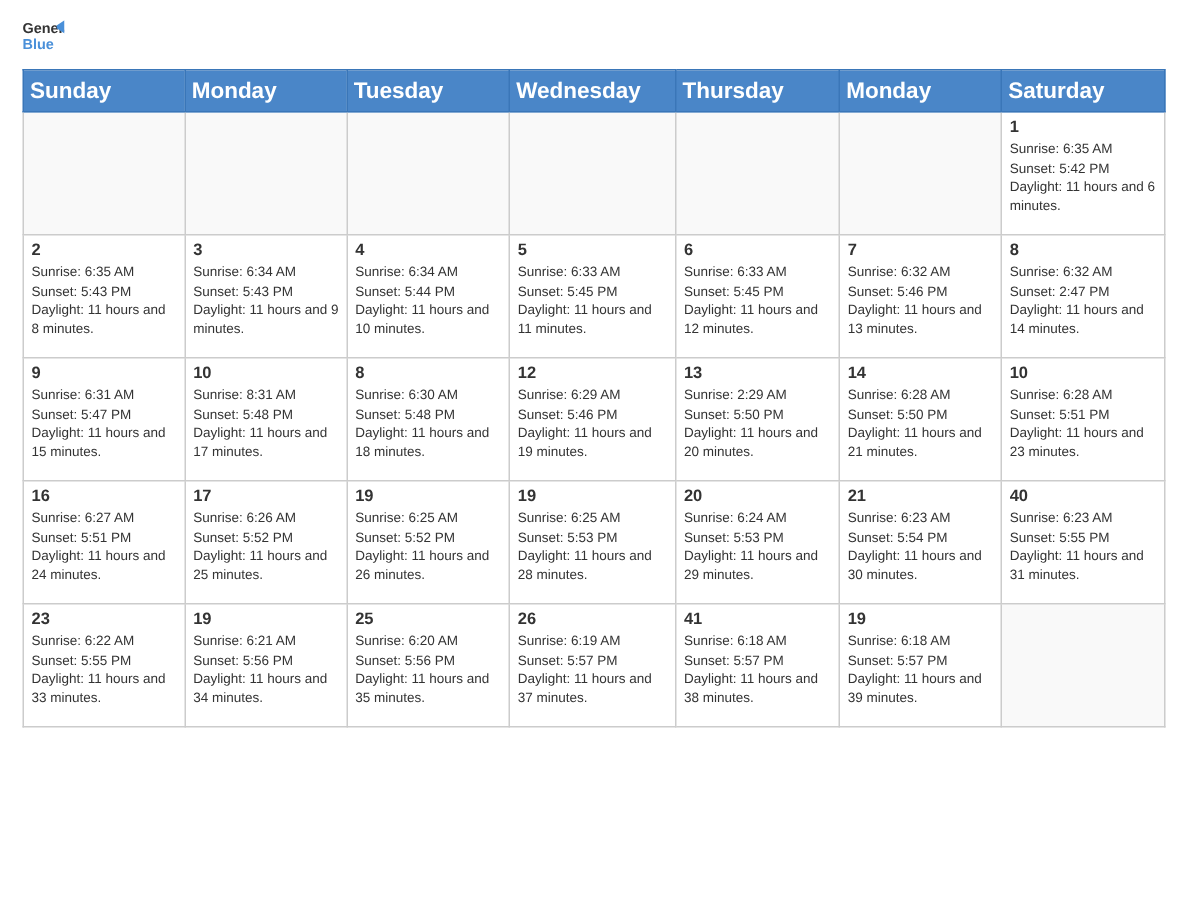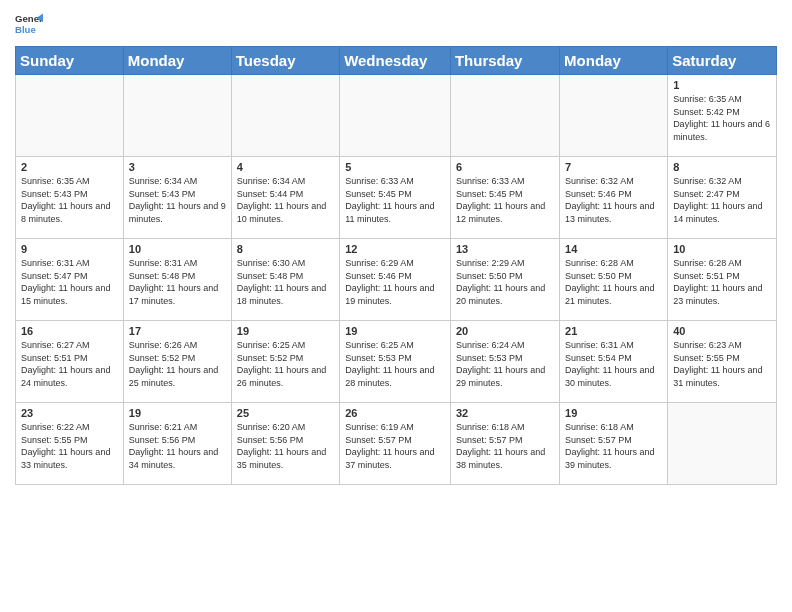--- a/index.html
+++ b/index.html
@@ -238,21 +238,21 @@
 Daylight: 11 hours and 28 minutes.</div>
           </td>
           <td>
             <span class="day-num">20</span>
             <div class="day-info">Sunrise: 6:24 AM
 Sunset: 5:53 PM
 Daylight: 11 hours and 29 minutes.</div>
           </td>
           <td>
             <span class="day-num">21</span>
-            <div class="day-info">Sunrise: 6:31 AM
+            <div class="day-info">Sunrise: 6:23 AM
 Sunset: 5:54 PM
 Daylight: 11 hours and 30 minutes.</div>
           </td>
           <td>
             <span class="day-num">40</span>
             <div class="day-info">Sunrise: 6:23 AM
 Sunset: 5:55 PM
 Daylight: 11 hours and 31 minutes.</div>
           </td>
         </tr>
@@ -275,21 +275,21 @@
 Sunset: 5:56 PM
 Daylight: 11 hours and 35 minutes.</div>
           </td>
           <td>
             <span class="day-num">26</span>
             <div class="day-info">Sunrise: 6:19 AM
 Sunset: 5:57 PM
 Daylight: 11 hours and 37 minutes.</div>
           </td>
           <td>
-            <span class="day-num">32</span>
+            <span class="day-num">41</span>
             <div class="day-info">Sunrise: 6:18 AM
 Sunset: 5:57 PM
 Daylight: 11 hours and 38 minutes.</div>
           </td>
           <td>
             <span class="day-num">19</span>
             <div class="day-info">Sunrise: 6:18 AM
 Sunset: 5:57 PM
 Daylight: 11 hours and 39 minutes.</div>
           </td>

